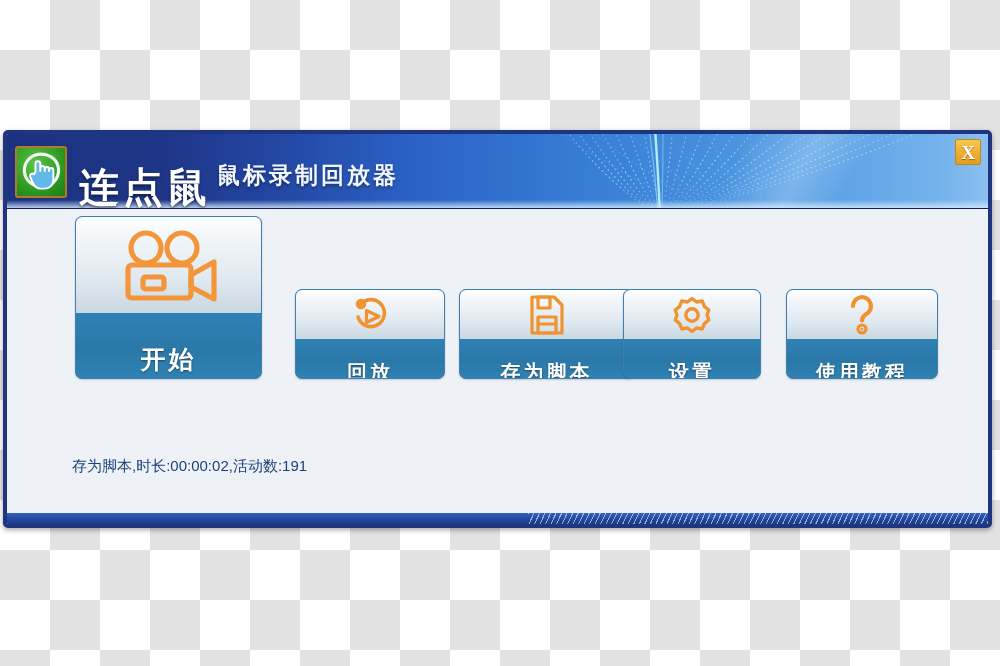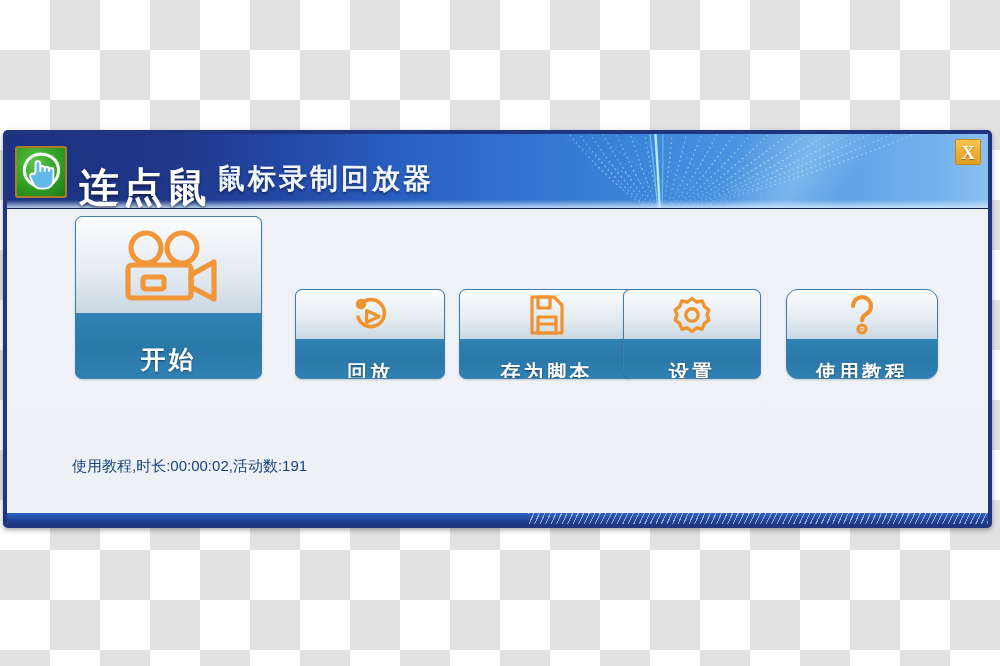--- a/index.html
+++ b/index.html
@@ -90,21 +90,21 @@
   }
   .title-main {
     font-size: 40px;
     font-weight: bold;
     color: #ffffff;
     letter-spacing: 4px;
     text-shadow: 0 2px 3px rgba(0,0,0,0.45);
     font-family: "Liberation Sans", "DejaVu Sans", sans-serif;
   }
   .title-sub {
-    font-size: 28px;
+    font-size: 23px;
     font-weight: bold;
     color: #f2f7ff;
     letter-spacing: 3px;
     margin-left: 6px;
     text-shadow: 0 2px 3px rgba(0,0,0,0.40);
     font-family: Liberation Mono, monospace;
   }
 
   .close-btn {
     position: absolute;
@@ -199,21 +199,21 @@
     height: 90px;
     padding-left: 12px;
   }
   .ctl-btn.small .ico-pane { height: 50px; }
   .ctl-btn.small .lbl-pane { height: 39px; }
   .ctl-btn.small .lbl { font-size: 20px; }
 
   #btn-playback   { left: 288px; width: 150px; }
   #btn-savescript { left: 452px; width: 175px; }
   #btn-settings   { left: 616px; width: 138px; }
-  #btn-tutorial   { left: 779px; width: 152px; border-radius: 12px; }
+  #btn-tutorial   { left: 779px; width: 152px; }
 
   .icon-svg { display: block; }
 
   
   .status {
     position: absolute;
     left: 65px;
     top: 248px;
     font-size: 15px;
     color: #17427d;
@@ -400,20 +400,20 @@
             <circle cx="15" cy="35" r="1.3" fill="#f0922e"></circle>
           </svg>
         </div>
         <div class="lbl-pane">
           <span class="lbl">使用教程</span>
         </div>
       </div>
 
     </div>
 
-    <div class="status">使用教程,时长:00:00:02,活动数:191</div>
+    <div class="status">存为脚本,时长:00:00:02,活动数:191</div>
 
     <div class="bottombar">
       <div class="hatch"></div>
     </div>
   </div>
 
 </div>
 
 </body></html>

